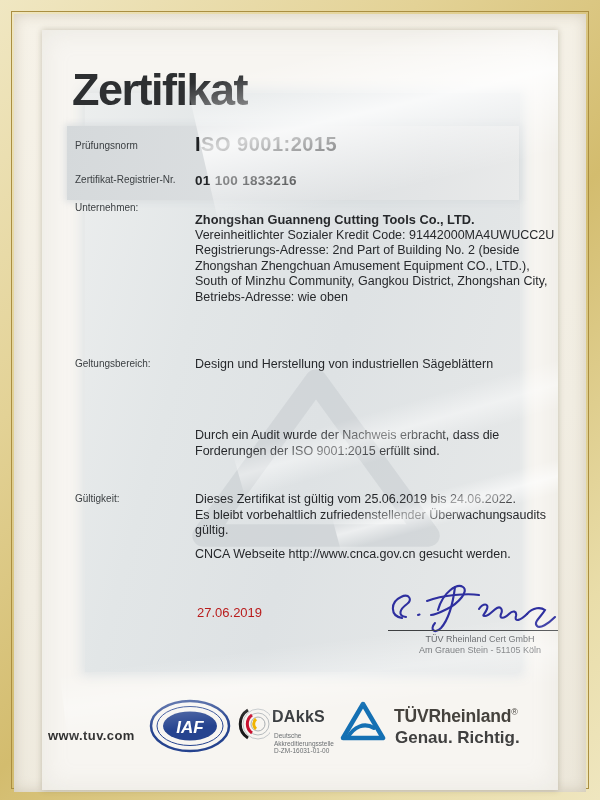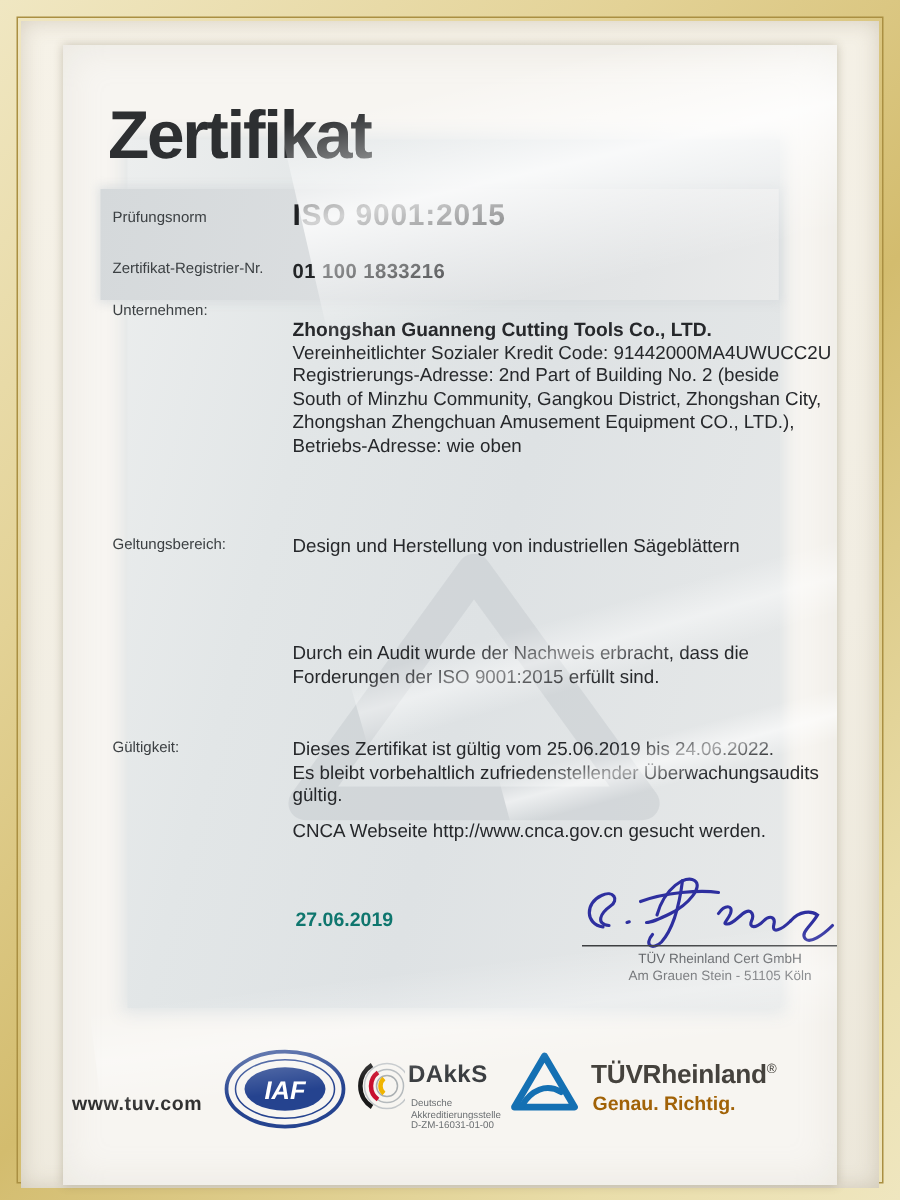--- a/index.html
+++ b/index.html
@@ -41,35 +41,35 @@
   .glare4{top:612px;left:20px;width:520px;height:70px;transform:rotate(-7deg);
     background:linear-gradient(to bottom,rgba(255,255,255,0),rgba(255,255,255,.35) 50%,rgba(255,255,255,0));}
   
   .abs{position:absolute;z-index:4;}
   .title{left:30px;top:34px;font-size:45px;font-weight:bold;letter-spacing:-1.5px;color:#2d2f31;}
   .lbl{left:33px;font-size:10px;color:#3c4043;}
   .val{left:153px;font-size:12.5px;color:#26282b;line-height:15.6px;}
   .iso-val{left:153px;top:103px;font-size:20px;font-weight:bold;letter-spacing:.5px;color:#1f2123;}
   .reg-val{left:153px;top:143px;font-size:13.5px;font-weight:bold;letter-spacing:.3px;color:#222426;}
   .company-name{font-weight:bold;font-size:12.8px;}
-  .date{left:155px;top:575px;font-size:13px;font-weight:bold;color:#0f766e;}
+  .date{left:155px;top:575px;font-size:13px;font-weight:normal;color:#b91c1c;}
   .sig-svg{left:340px;top:548px;z-index:4;}
   .sig-line{left:346px;top:600px;width:184px;border-top:1.2px solid #3d3f41;height:0;}
   .sig-org{left:346px;top:604px;width:184px;text-align:center;font-size:9px;color:#53565a;}
   .sig-addr{left:346px;top:615px;width:184px;text-align:center;font-size:9px;color:#53565a;}
   .website{left:6px;top:698px;font-size:13px;font-weight:bold;letter-spacing:.4px;color:#2f2f2f;}
   .iaf{left:106px;top:668px;}
   .dakks{left:194px;top:674px;display:flex;align-items:flex-start;}
   .dakks-name{font-size:16px;font-weight:bold;color:#3b3e41;margin-left:2px;margin-top:4px;letter-spacing:.3px;}
   .dakks-sub{left:232px;top:702px;font-size:6.5px;line-height:7.5px;color:#6b6f72;}
   .tuv-tri{left:298px;top:670px;}
   .tuv-brand{left:352px;top:676px;font-size:17.5px;color:#45423d;letter-spacing:-.2px;}
   .tuv-brand b{font-weight:bold;}
   .tuv-reg{font-size:9px;vertical-align:7px;}
-  .tuv-tag{left:353px;top:698px;font-size:13px;font-weight:bold;color:#a16207;}
+  .tuv-tag{left:353px;top:698px;font-size:17px;font-weight:bold;color:#404040;}
 </style>
 </head>
 <body>
 
 <div class="frame-line"></div>
 <div class="mat"></div>
 
 <div class="paper">
 
   <div class="shade-panel"></div>
@@ -85,22 +85,22 @@
   <div class="abs iso-val">ISO 9001:2015</div>
 
   <div class="abs lbl" style="top:144px">Zertifikat-Registrier-Nr.</div>
   <div class="abs reg-val">01 100 1833216</div>
 
   <div class="abs lbl" style="top:172px">Unternehmen:</div>
   <div class="abs val" style="top:182px">
     <div class="company-name">Zhongshan Guanneng Cutting Tools Co., LTD.</div>
     <div>Vereinheitlichter Sozialer Kredit Code: 91442000MA4UWUCC2U</div>
     <div>Registrierungs-Adresse: 2nd Part of Building No. 2 (beside</div>
+    <div>Zhongshan Zhengchuan Amusement Equipment CO., LTD.),</div>
     <div>South of Minzhu Community, Gangkou District, Zhongshan City,</div>
-    <div>Zhongshan Zhengchuan Amusement Equipment CO., LTD.),</div>
     <div>Betriebs-Adresse: wie oben</div>
   </div>
 
   <div class="abs lbl" style="top:328px">Geltungsbereich:</div>
   <div class="abs val" style="top:327px">Design und Herstellung von industriellen Sägeblättern</div>
 
   <div class="abs val" style="top:398px">
     <div>Durch ein Audit wurde der Nachweis erbracht, dass die</div>
     <div>Forderungen der ISO 9001:2015 erfüllt sind.</div>
   </div>

